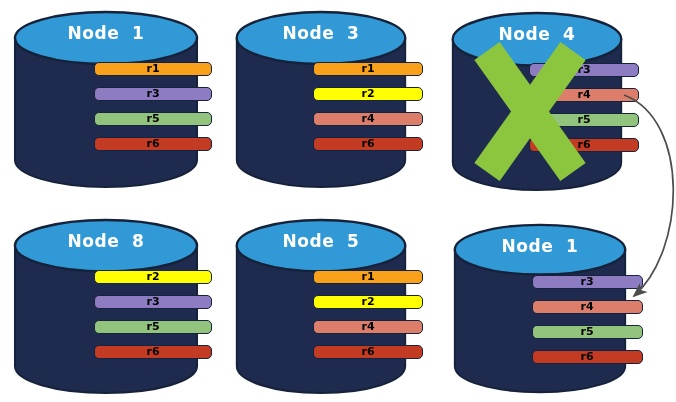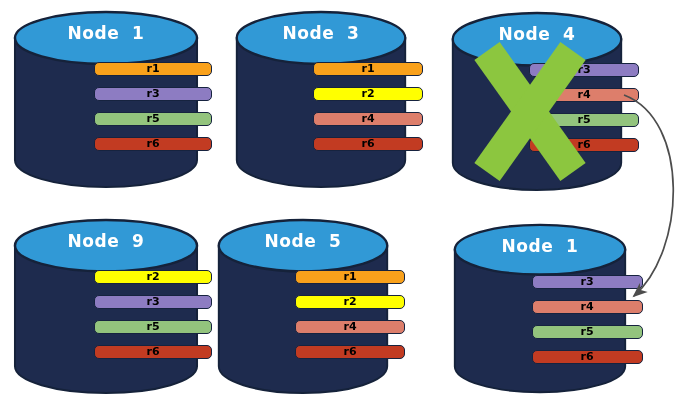--- a/index.html
+++ b/index.html
@@ -3,21 +3,21 @@
 <meta charset="utf-8">
 <style>
   html,body{margin:0;padding:0;background:#FFFFFF;}
   .stage{position:relative;width:676px;height:402px;background:#FFFFFF;overflow:hidden;
          font-family:"DejaVu Sans","Liberation Sans",sans-serif;}
   .node{position:absolute;text-decoration:underline;}
   .n1{left:12px;top:8px;width:188px;height:184px;}
   .n2{left:234px;top:8px;width:174px;height:184px;}
   .n3{left:450px;top:9px;width:174px;height:186px;}
   .n4{left:12px;top:216px;width:188px;height:182px;}
-  .n5{left:216px;top:216px;width:174px;height:182px;}
+  .n5{left:234px;top:216px;width:174px;height:182px;}
   .n6{left:452px;top:221px;width:176px;height:176px;}
   .cyl{position:absolute;left:0;top:0;width:100%;height:100%;display:block;}
   .node-title{position:absolute;left:0;right:0;top:15px;height:20px;line-height:20px;
               text-align:center;font-weight:bold;font-size:17px;color:#FFFFFF;
               white-space:pre;letter-spacing:.5px;}
   .bar{position:absolute;left:18%;width:63%;height:14px;box-sizing:border-box;
        border:1px solid #16233F;border-radius:5px;display:flex;align-items:center;
        justify-content:center;font-weight:bold;font-size:11px;line-height:12px;color:#000;margin-left:48px;}
   .b1{top:54px;} .b2{top:79px;} .b3{top:104px;} .b4{top:129px;}
   .fail-x{position:absolute;left:0;top:0;width:100%;height:100%;display:block;}
@@ -90,21 +90,21 @@
       <line x1="37" y1="42" x2="123" y2="163" stroke-width="31" stroke="#8CC63F"></line>
       <line x1="123" y1="42" x2="37" y2="163" stroke-width="31" stroke="#8CC63F"></line>
     </svg>
   </div>
 
   <div class="node n4">
     <svg class="cyl" viewBox="0 0 190 184" preserveAspectRatio="none">
       <path stroke-width="2" d="M3,30 L3,152 A92,27 0 0 0 187,152 L187,30 Z" fill="#1E2B4E" stroke="#15223A"></path>
       <ellipse stroke-width="2.5" cx="95" cy="30" rx="92" ry="26" fill="#3199D6" stroke="#15223A"></ellipse>
     </svg>
-    <div class="node-title">Node  9</div>
+    <div class="node-title">Node  8</div>
     <div class="bar b1" style="background: rgb(255, 255, 0);">
         <span>r2</span>
       </div>
     <div class="bar b2" style="background: rgb(141, 124, 194);">
         <span>r3</span>
       </div>
     <div class="bar b3" style="background: rgb(147, 196, 125);">
         <span>r5</span>
       </div>
     <div class="bar b4" style="background: rgb(194, 59, 34);">

